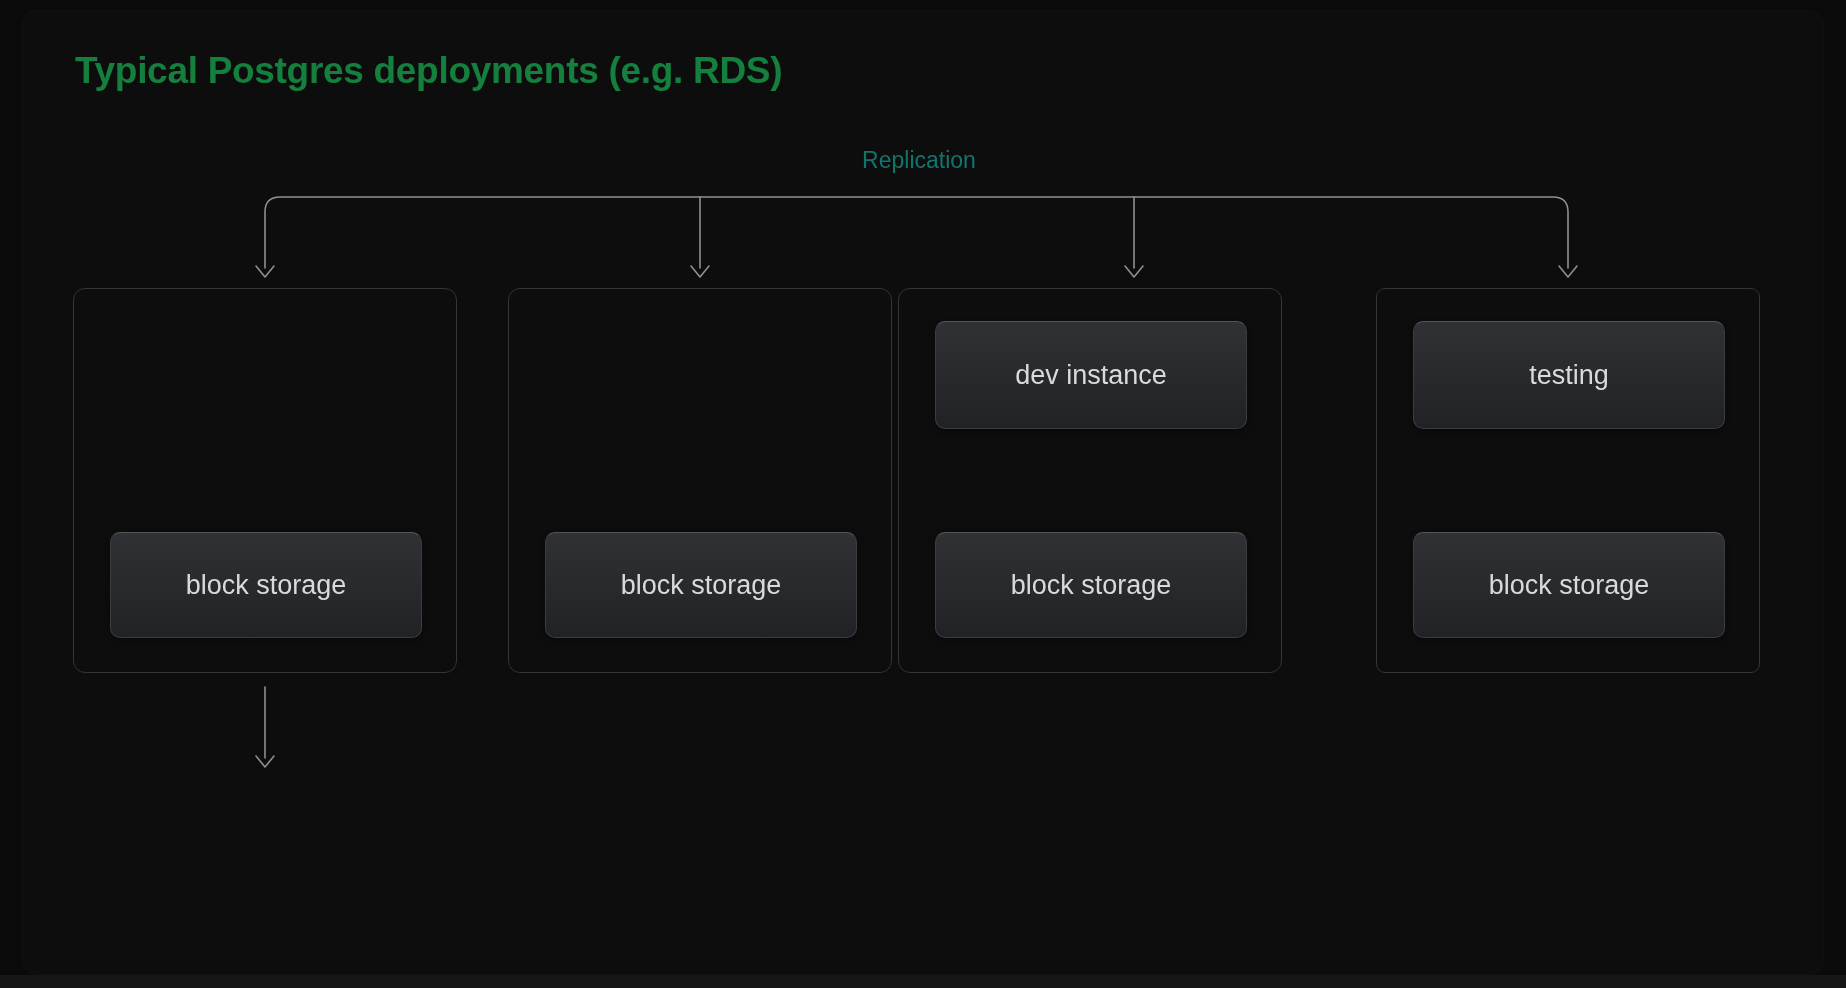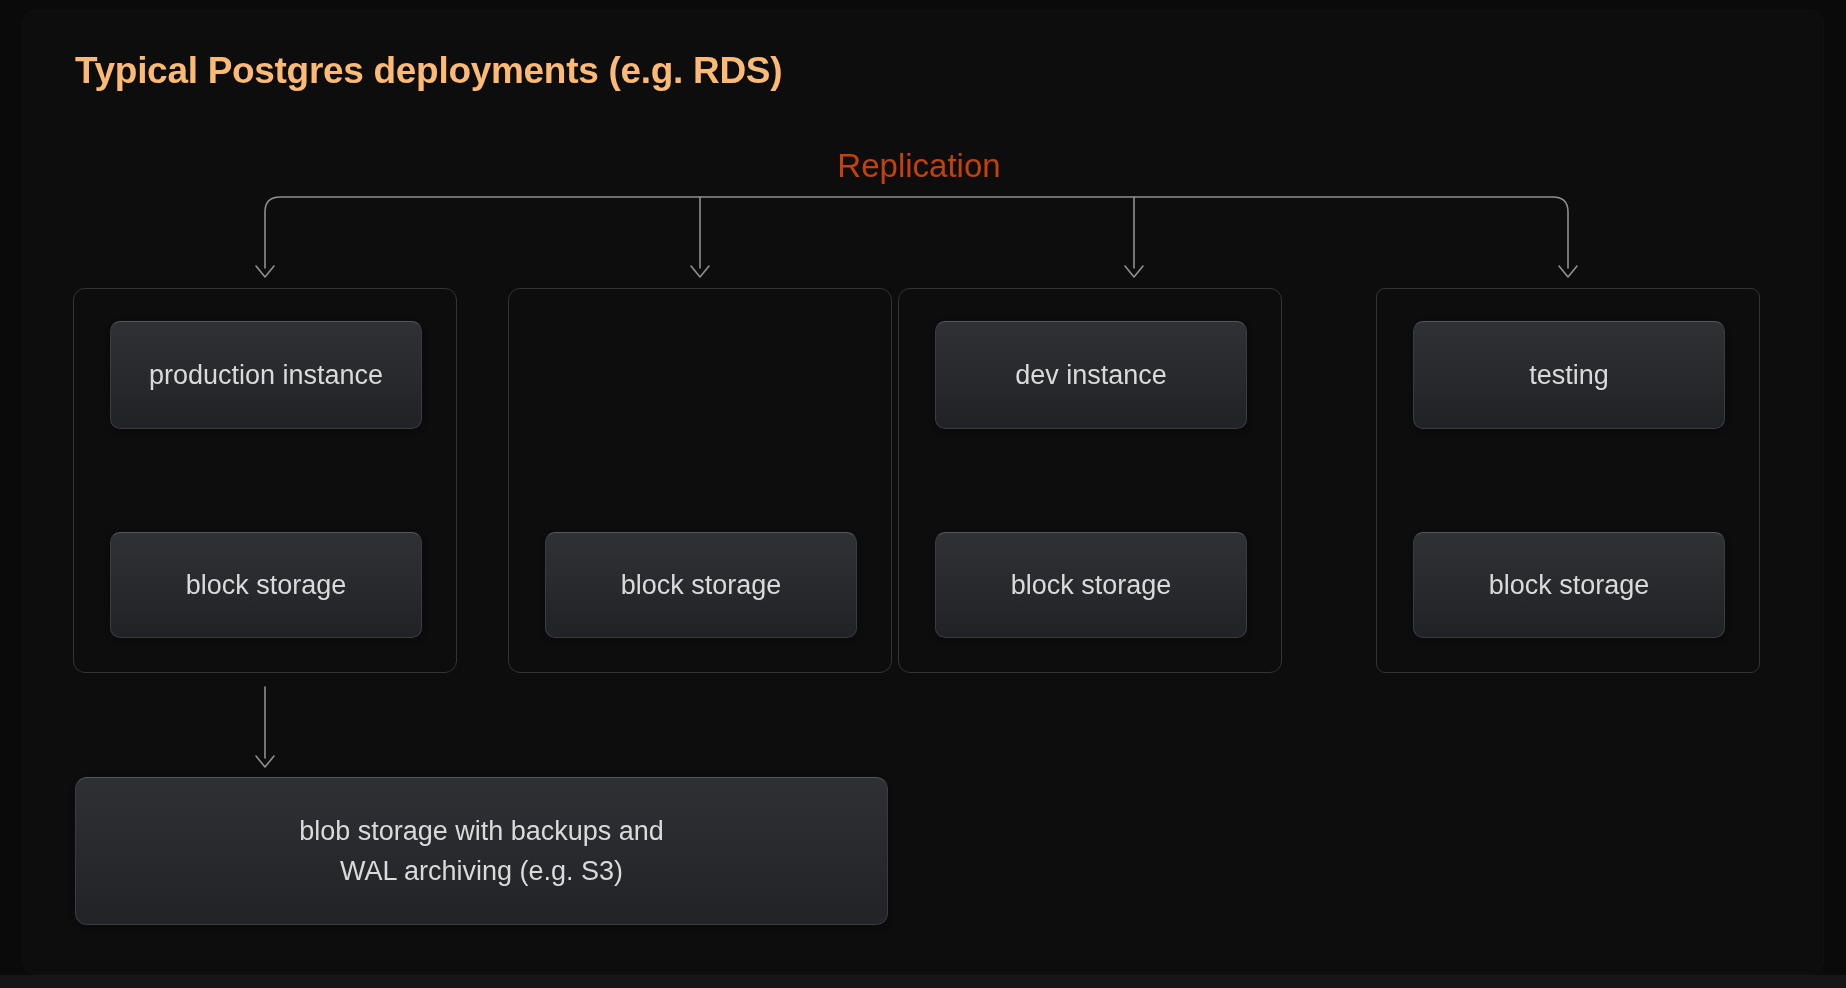--- a/index.html
+++ b/index.html
@@ -28,31 +28,31 @@
     background: #0d0d0e;
     border-radius: 14px;
     box-shadow: 0 0 0 1px rgba(255,255,255,0.02) inset;
   }
   .title {
     position: absolute;
     left: 75px; top: 50px;
     font-size: 37px;
     font-weight: 600;
     letter-spacing: -0.3px;
-    color: #fdba74;
+    color: #15803d;
     white-space: nowrap;
   }
   .replication-label {
     position: absolute;
     left: 769px; top: 147px;
     width: 300px;
     text-align: center;
-    font-size: 33px;
+    font-size: 23px;
     font-weight: 400;
-    color: #c2410c;
+    color: #0f766e;
     white-space: nowrap;
   }
   .connectors {
     position: absolute;
     left: 0; top: 0;
     width: 1846px; height: 988px;
     pointer-events: none;
   }
   .group {
     position: absolute;
@@ -154,23 +154,20 @@
       </g>
 
       <g>
         <path d="M265,687 L265,758"></path>
         <path d="M256,756 L265,767 L274,756"></path>
       </g>
     </g>
   </svg>
 
   <div class="group g0">
-    <div class="node instance">
-      <span>production instance</span>
-    </div>
     <div class="node storage">
       <span>block storage</span>
     </div>
   </div>
 
   <div class="group g1">
     <div class="node storage">
       <span>block storage</span>
     </div>
   </div>
@@ -186,17 +183,13 @@
 
   <div class="group g3">
     <div class="node instance">
       <span>testing</span>
     </div>
     <div class="node storage">
       <span>block storage</span>
     </div>
   </div>
 
-  <div class="blob-box">
-    <span>blob storage with backups and</span>
-    <span>WAL archiving (e.g. S3)</span>
-  </div>
 </div>
 
 </body></html>

